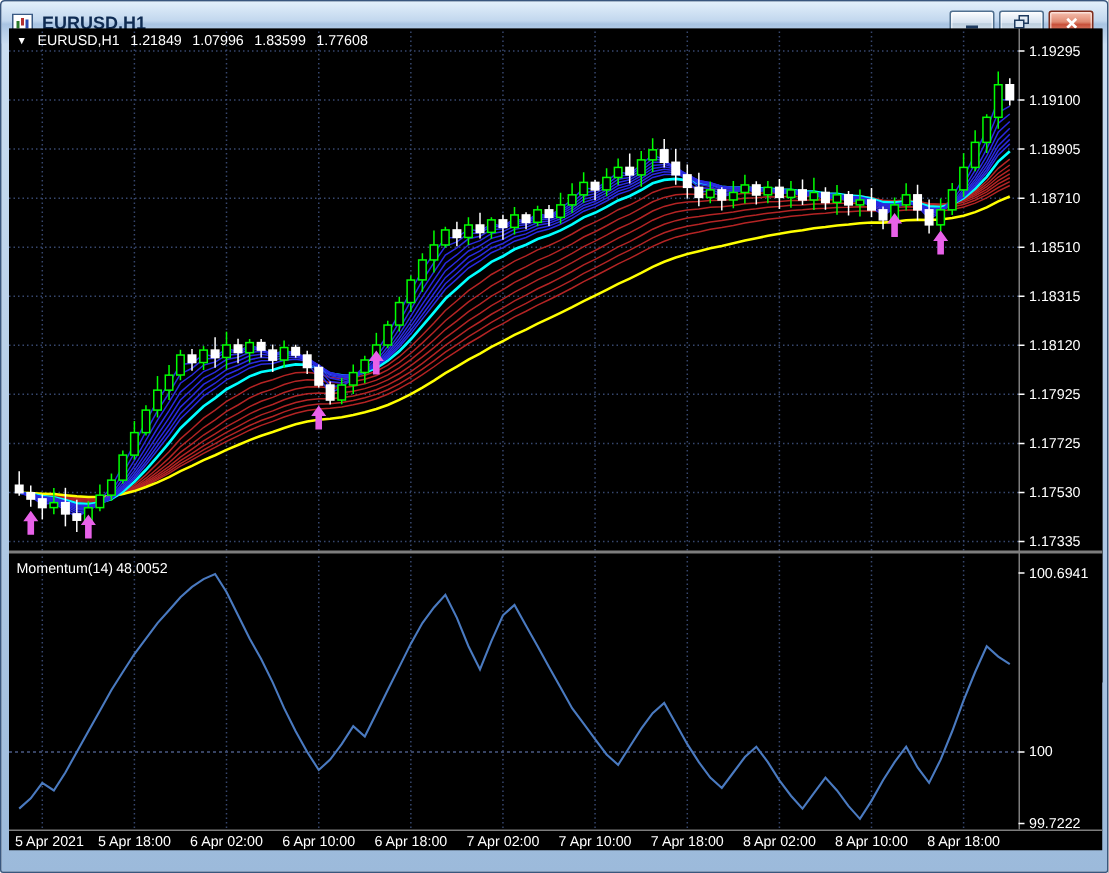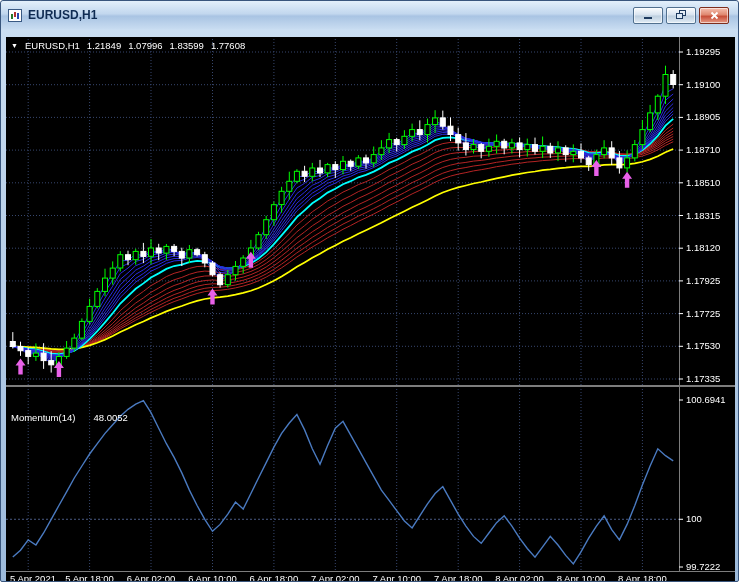--- a/index.html
+++ b/index.html
@@ -10,27 +10,27 @@
     padding:0 6px;gap:6px;background:linear-gradient(#e3f0fb,#c2d7ee 46%,#a9c4e3 54%,#c8dcf1);
     border-radius:3px 3px 0 0;}
   .app-icon{width:15px;height:14px;display:flex;align-items:center;justify-content:center;}
   .title{color:#0f2b52;font-size:12px;font-weight:bold;}
   .cap-btns{margin-left:auto;display:flex;gap:3px;padding-right:3px;}
   .cap-btn{width:28px;height:15px;display:flex;align-items:center;justify-content:center;
     border:1px solid #51708f;border-radius:2px;cursor:pointer;
     background:linear-gradient(#fbfdfe,#d6e2ef 48%,#bccede 52%,#e2ecf6);
     box-shadow:inset 0 0 0 1px rgba(255,255,255,.55);}
   .cap-btn.close{background:linear-gradient(#f6c0b0,#e08a72 44%,#c8503a 56%,#e59a86);border-color:#7e2d1d;}
-  .client{position:absolute;left:5px;top:36px;width:729px;height:436px;background:#000;}
+  .client{position:absolute;left:5px;top:18px;width:729px;height:436px;background:#000;}
   .client svg{position:absolute;left:0;top:0;display:block;}
   .info-line{position:absolute;left:5px;top:3px;z-index:2;color:#fff;font-size:9.5px;
     display:flex;align-items:center;gap:7px;white-space:nowrap;}
   .info-line .marker{font-size:7px;line-height:10px;}
   .mom-label{position:absolute;left:5px;top:355px;z-index:2;color:#fff;font-size:9.5px;
-    display:flex;gap:18px;white-space:nowrap;margin-top:20px;}
+    display:flex;gap:2px;white-space:nowrap;}
 </style>
 </head>
 <body>
 
 <div class="window">
   <div class="titlebar">
     <span class="app-icon">
       <svg width="14" height="13" viewBox="0 0 14 13">
         <rect x="0.5" y="0.5" width="13" height="12" fill="#ffffff" stroke="#3a5a84"></rect>
         <rect x="3" y="5" width="2" height="5" fill="#2a7a2a"></rect>

